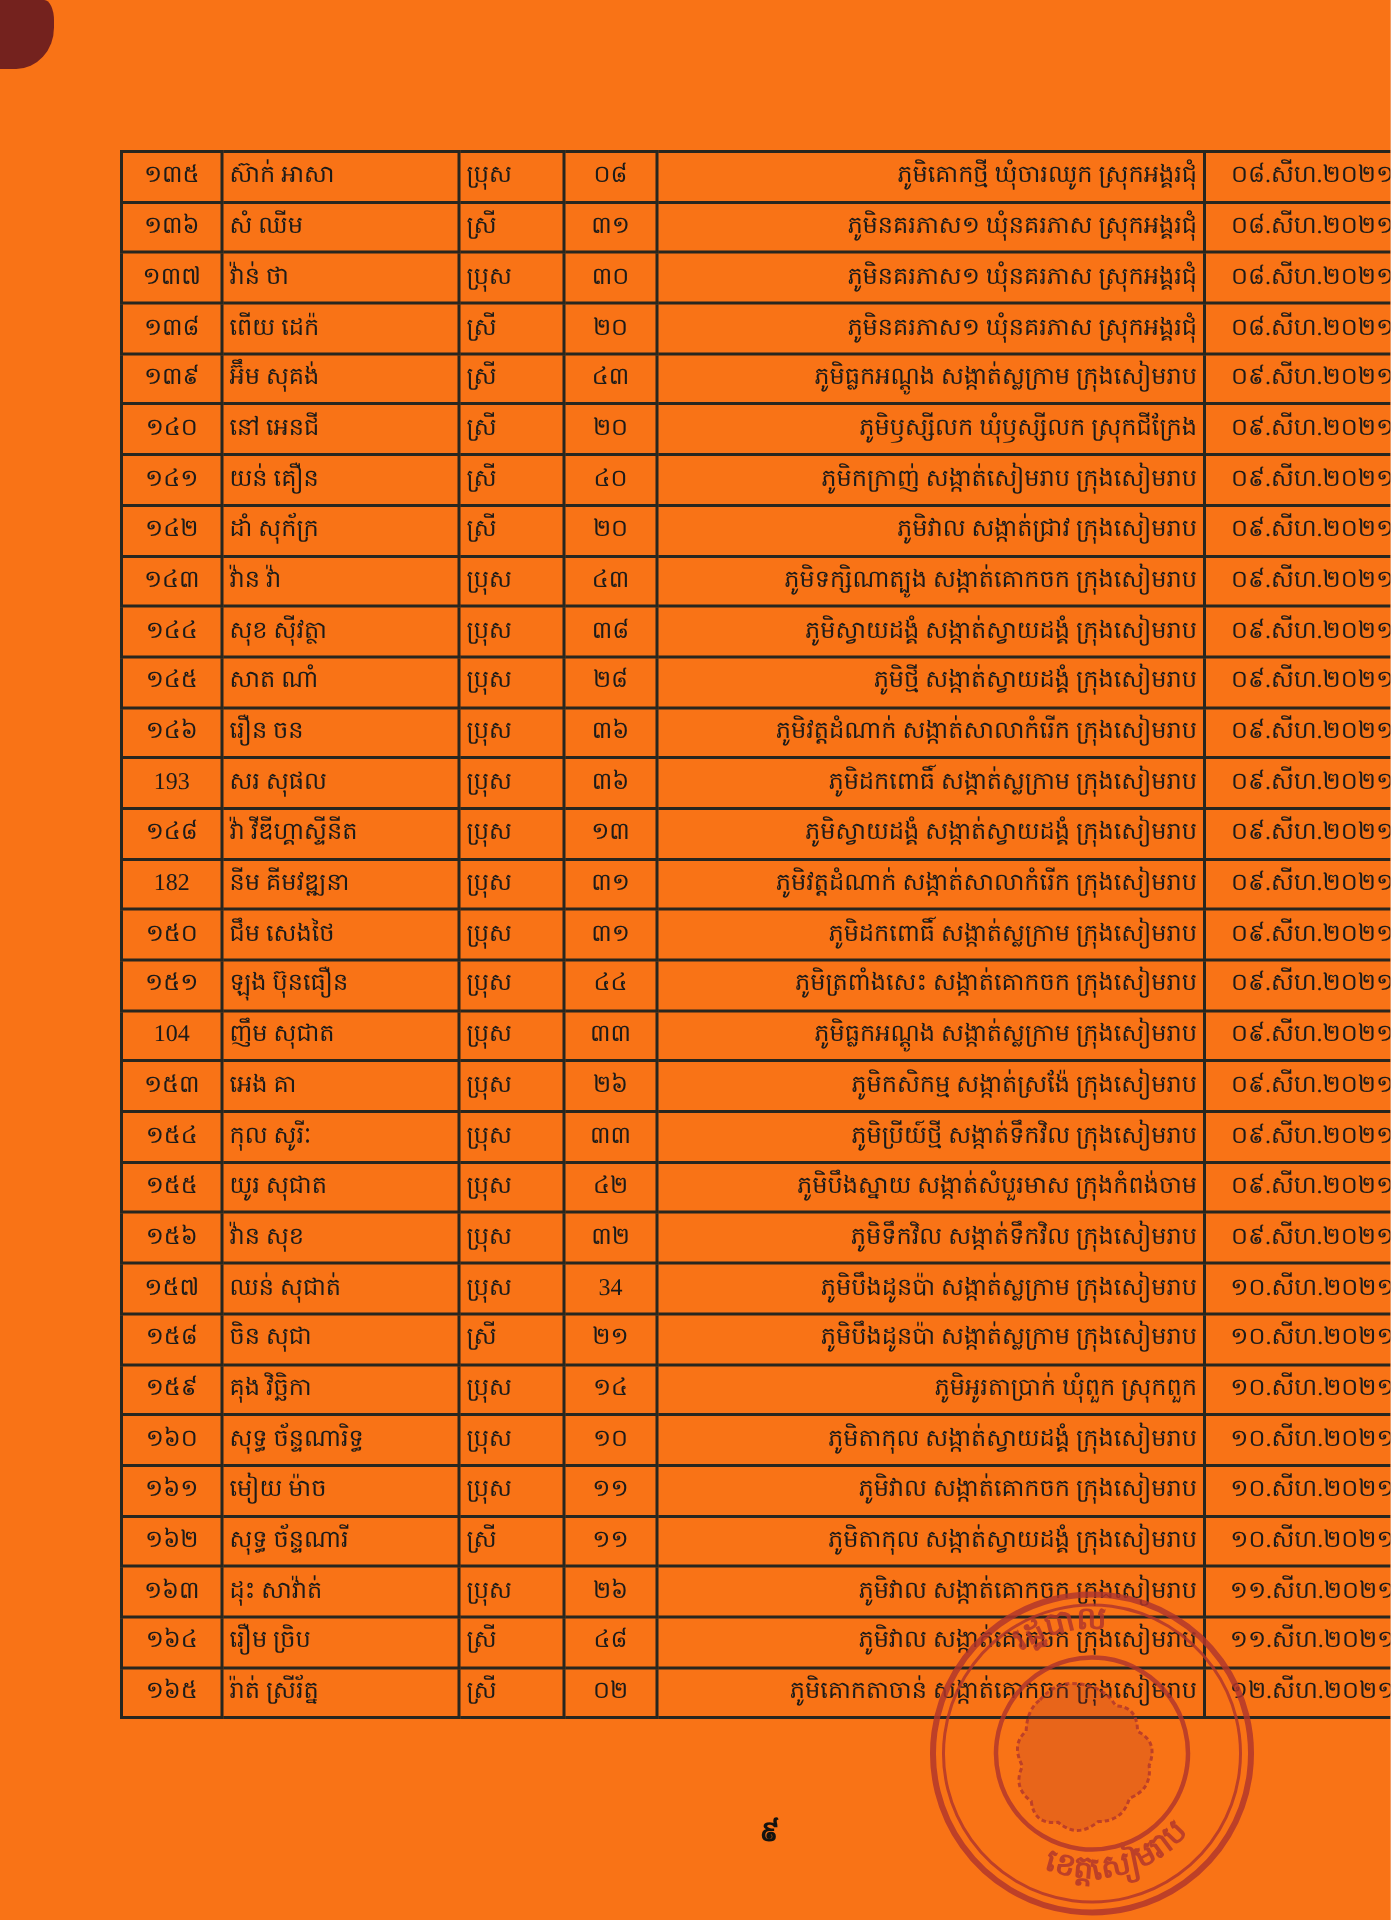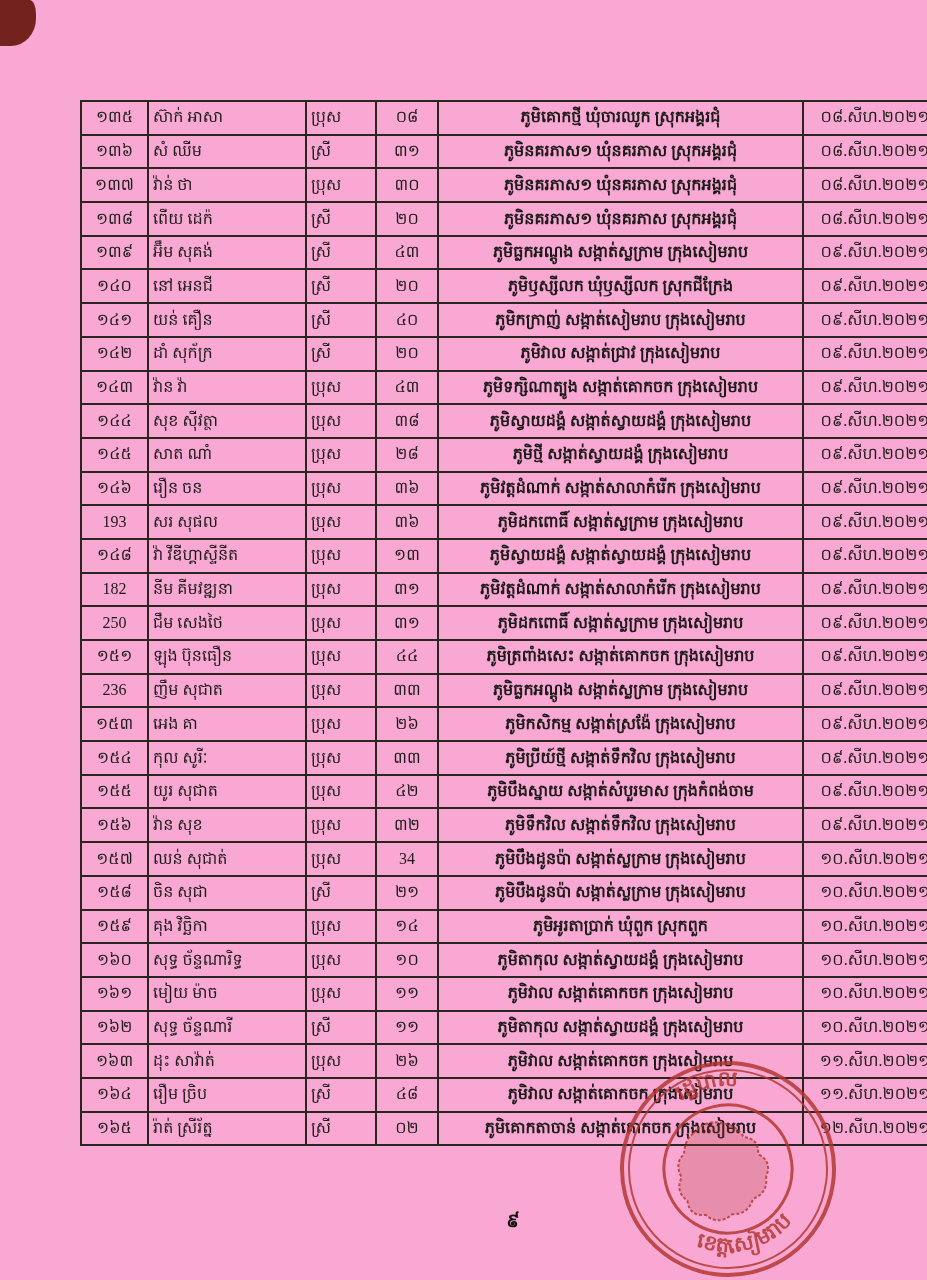--- a/index.html
+++ b/index.html
@@ -1,21 +1,21 @@
 <!DOCTYPE html>
 <html><head>
 <meta charset="utf-8">
 <style>
   html,body { margin:0; padding:0; }
   body { background:#e8e8e8; font-family:"Liberation Serif","DejaVu Serif",serif; }
   .page {
     position:relative;
     width:927px; height:1280px;
     margin:0 auto;
-    background:#f9a8d4;
+    background:#f97316;
     overflow:hidden;
     color:#1c1b19;
   }
   
   .corner-mark {
     position:absolute; left:0; top:0;
     width:36px; height:46px;
     background:#74221e;
     border-bottom-right-radius:70% 60%;
     border-top-right-radius:18% 30%;
@@ -34,21 +34,21 @@
     padding:0 4px;
     font-size:16px;
     line-height:1.05;
     overflow:hidden;
     white-space:nowrap;
   }
   td.col-no     { width:57px;  text-align:center; }
   td.col-name   { width:148px; text-align:left; padding-left:9px; }
   td.col-gender { width:60px;  text-align:left; }
   td.col-age    { width:52px;  text-align:center; }
-  td.col-address{ width:355px; text-align:center; padding-left:9px;font-weight:bold; }
+  td.col-address{ width:355px; text-align:right; padding-left:9px; }
   td.col-date   { width:134px; text-align:center; font-size:14.5px; }
   .page-number {
     position:absolute; left:498px; top:1208px;
     width:30px; text-align:center;
     font-size:19px; font-weight:bold; color:#141310;
   }
   .stamp {
     position:absolute; left:615px; top:1056px;
     width:226px; height:226px;
     opacity:0.82;
@@ -180,37 +180,37 @@
           </tr>
           <tr>
             <td class="col-no">182</td>
             <td class="col-name">នីម គីមវឌ្ឍនា</td>
             <td class="col-gender">ប្រុស</td>
             <td class="col-age">៣១</td>
             <td class="col-address">ភូមិវត្តដំណាក់ សង្កាត់សាលាកំរើក ក្រុងសៀមរាប</td>
             <td class="col-date">០៩.សីហ.២០២១</td>
           </tr>
           <tr>
-            <td class="col-no">250</td>
+            <td class="col-no">១៥០</td>
             <td class="col-name">ជឹម សេងថៃ</td>
             <td class="col-gender">ប្រុស</td>
             <td class="col-age">៣១</td>
             <td class="col-address">ភូមិដកពោធិ៍ សង្កាត់ស្លក្រាម ក្រុងសៀមរាប</td>
             <td class="col-date">០៩.សីហ.២០២១</td>
           </tr>
           <tr>
             <td class="col-no">១៥១</td>
             <td class="col-name">ឡុង ប៊ុនធឿន</td>
             <td class="col-gender">ប្រុស</td>
             <td class="col-age">៤៤</td>
             <td class="col-address">ភូមិត្រពាំងសេះ សង្កាត់គោកចក ក្រុងសៀមរាប</td>
             <td class="col-date">០៩.សីហ.២០២១</td>
           </tr>
           <tr>
-            <td class="col-no">236</td>
+            <td class="col-no">104</td>
             <td class="col-name">ញឹម សុជាត</td>
             <td class="col-gender">ប្រុស</td>
             <td class="col-age">៣៣</td>
             <td class="col-address">ភូមិធ្លកអណ្តូង សង្កាត់ស្លក្រាម ក្រុងសៀមរាប</td>
             <td class="col-date">០៩.សីហ.២០២១</td>
           </tr>
           <tr>
             <td class="col-no">១៥៣</td>
             <td class="col-name">អេង គា</td>
             <td class="col-gender">ប្រុស</td>

